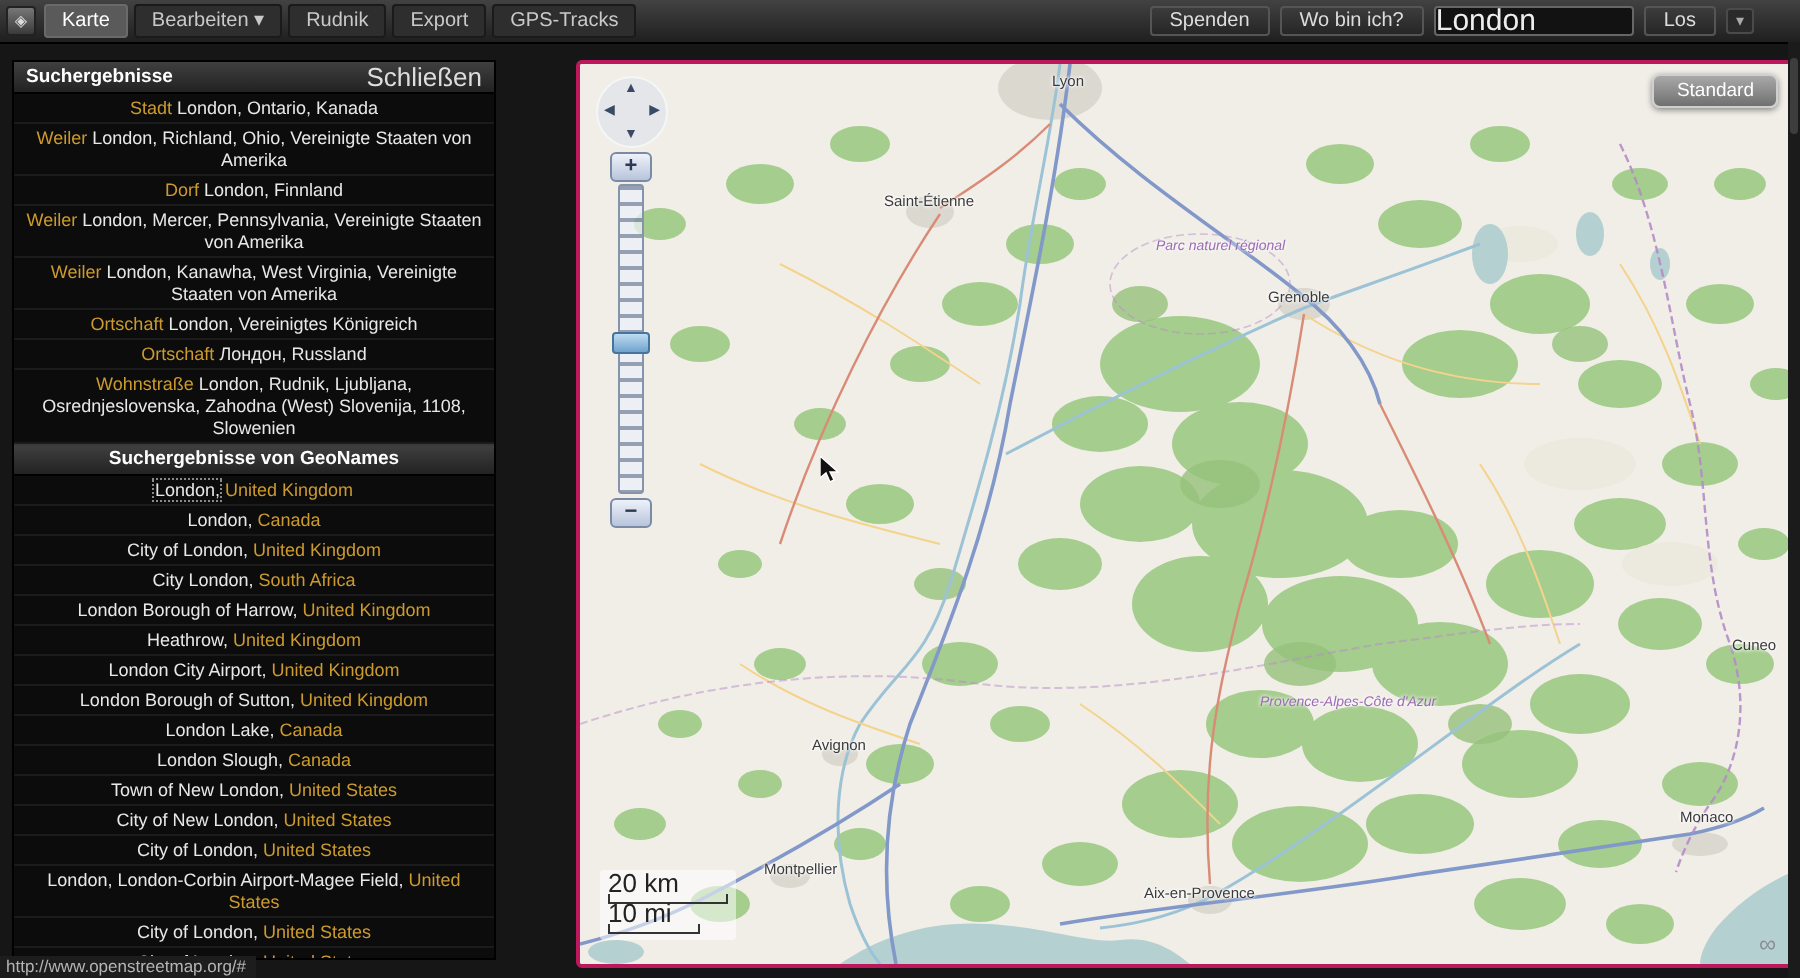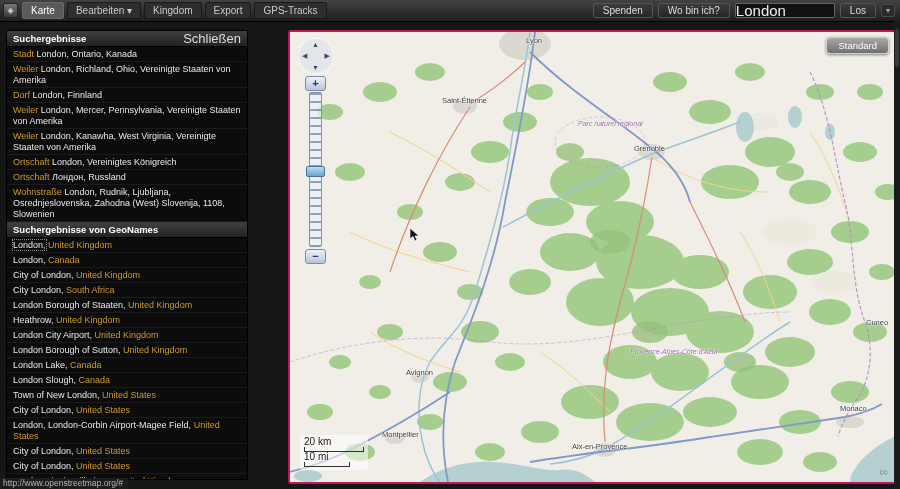--- a/index.html
+++ b/index.html
@@ -14,31 +14,31 @@
     background:linear-gradient(#424242,#1f1f1f);
     border-bottom:1px solid #000;
     display:flex;align-items:center;font-size:10px;color:#ccc;
   }
   .app-icon{width:13px;height:13px;margin:0 4px 0 3px;border-radius:2px;
     background:linear-gradient(#777,#3a3a3a);border:1px solid #222;
     display:flex;align-items:center;justify-content:center;color:#ddd;font-size:8px;}
   .tabs{display:flex;align-items:center;gap:3px;}
   .tab{padding:2px 8px;border-radius:2px;background:#2e2e2e;border:1px solid #1a1a1a;color:#c9c9c9;cursor:default;}
   .tab.active{background:#5a5a5a;border-color:#6a6a6a;color:#fff;}
-  .topbar-right{margin-left:auto;display:flex;align-items:center;gap:5px;margin-right:5px;}
+  .topbar-right{margin-left:auto;display:flex;align-items:center;gap:5px;margin-right:23px;}
   .tb-btn{background:linear-gradient(#3c3c3c,#262626);border:1px solid #555;border-radius:2px;
     color:#ddd;padding:1px 9px;font-size:10px;}
   .search-input{width:98px;height:13px;background:#121212;border:1px solid #666;border-radius:2px;
     color:#eee;font-size:15px;padding:0 0;font-family:Liberation Sans, sans-serif;}
   .caret-btn{color:#aaa;font-size:8px;padding:1px 4px;background:#2a2a2a;border:1px solid #4a4a4a;border-radius:2px;}
   
   .sidebar{
     position:absolute;left:6px;top:30px;width:242px;height:450px;
     background:#0c0c0c;border:1px solid #000;box-sizing:border-box;
-    overflow:hidden;font-size:9px;color:#e8e8e8;
+    overflow:hidden;font-size:9px;color:#e8e8e8;text-align:center;
   }
   .sb-header{height:15px;background:linear-gradient(#3f3f3f,#222);
     display:flex;justify-content:space-between;align-items:center;
     padding:0 6px;border-bottom:1px solid #000;}
   .sb-title{font-weight:bold;color:#fff;font-size:9.5px;}
   .sb-close{color:#ddd;font-size:13px;}
   .result-row,.geo-row,.more-row{padding:1.5px 6px;border-bottom:1px solid #1b1b1b;line-height:11px;}
   .result-type{color:#cd9a2e;}
   .result-text{color:#e8e8e8;}
   .more-row{color:#cd9a2e;}
@@ -70,41 +70,41 @@
   .zoom-plus{top:44px;} .zoom-minus{top:217px;}
   .zoom-track{position:absolute;left:19px;top:60px;width:11px;height:153px;
     background:repeating-linear-gradient(rgba(125,140,165,0.8) 0 2px, rgba(235,240,248,0.75) 2px 8px);
     border:1px solid #8593ab;border-radius:2px;}
   .zoom-handle{position:absolute;left:16px;top:134px;width:17px;height:9px;
     background:linear-gradient(#bfdcf2,#6fa3cc);border:1px solid #46749c;border-radius:2px;}
   .layer-btn{position:absolute;top:5px;right:7px;padding:2px 11px;border-radius:4px;
     background:linear-gradient(rgba(165,165,165,0.95),rgba(105,105,105,0.95));
     border:1px solid #cfcfcf;color:#fff;font-size:9.5px;box-shadow:0 1px 3px rgba(0,0,0,0.45);}
   .scale-box{position:absolute;left:10px;bottom:12px;background:rgba(255,255,255,0.55);
-    padding:2px 4px 3px;border-radius:2px;font-size:10px;color:#222;line-height:9px;}
+    padding:2px 4px 3px;border-radius:2px;font-size:13px;color:#222;line-height:9px;}
   .scale-bracket{border-left:1px solid #333;border-right:1px solid #333;border-bottom:1px solid #333;
     height:4px;margin-top:1px;}
   .scale-km .scale-bracket{width:58px;} .scale-mi .scale-bracket{width:44px;}
   .permalink{position:absolute;right:8px;bottom:4px;color:#8a8f99;font-size:12px;line-height:12px;}
   .cursor{position:absolute;left:120px;top:196px;}
   
   .statusbar{position:absolute;left:0;bottom:0;height:10px;padding:0 5px 1px 3px;
     color:#b5b5b5;font-size:8.5px;line-height:10px;background:#1d1d1d;}
   .win-scrollbar{position:absolute;right:0;top:21px;bottom:0;width:6px;background:#1b1b1b;}
   .win-thumb{margin:8px 1px 0;height:38px;width:4px;background:#3d3d3d;border-radius:2px;}
 </style>
 </head>
 <body>
 
 <div class="topbar">
   <div class="app-icon">◈</div>
   <div class="tabs">
       <div class="tab active">Karte</div>
       <div class="tab">Bearbeiten ▾</div>
-      <div class="tab">Kingdom</div>
+      <div class="tab">Rudnik</div>
       <div class="tab">Export</div>
       <div class="tab">GPS-Tracks</div>
     </div>
   <div class="topbar-right">
     <div class="tb-btn">Spenden</div>
     <div class="tb-btn">Wo bin ich?</div>
     <input class="search-input" type="text" value="London" style="">
     <div class="tb-btn">Los</div>
     <div class="caret-btn">▾</div>
   </div>
@@ -124,27 +124,28 @@
       <div class="result-row"><span class="result-type">Ortschaft</span><span class="result-text"> London, Vereinigtes Königreich</span></div>
       <div class="result-row"><span class="result-type">Ortschaft</span><span class="result-text"> Лондон, Russland</span></div>
       <div class="result-row"><span class="result-type">Wohnstraße</span><span class="result-text"> London, Rudnik, Ljubljana, Osrednjeslovenska, Zahodna (West) Slovenija, 1108, Slowenien</span></div>
     </div>
   <div class="geo-header">Suchergebnisse von GeoNames</div>
   <div>
       <div class="geo-row"><span class="geo-name">London,</span><span class="geo-region"> United Kingdom</span></div>
       <div class="geo-row"><span class="geo-name">London,</span><span class="geo-region"> Canada</span></div>
       <div class="geo-row"><span class="geo-name">City of London,</span><span class="geo-region"> United Kingdom</span></div>
       <div class="geo-row"><span class="geo-name">City London,</span><span class="geo-region"> South Africa</span></div>
-      <div class="geo-row"><span class="geo-name">London Borough of Staaten,</span><span class="geo-region"> United Kingdom</span></div>
+      <div class="geo-row"><span class="geo-name">London Borough of Harrow,</span><span class="geo-region"> United Kingdom</span></div>
       <div class="geo-row"><span class="geo-name">Heathrow,</span><span class="geo-region"> United Kingdom</span></div>
       <div class="geo-row"><span class="geo-name">London City Airport,</span><span class="geo-region"> United Kingdom</span></div>
       <div class="geo-row"><span class="geo-name">London Borough of Sutton,</span><span class="geo-region"> United Kingdom</span></div>
       <div class="geo-row"><span class="geo-name">London Lake,</span><span class="geo-region"> Canada</span></div>
       <div class="geo-row"><span class="geo-name">London Slough,</span><span class="geo-region"> Canada</span></div>
       <div class="geo-row"><span class="geo-name">Town of New London,</span><span class="geo-region"> United States</span></div>
+      <div class="geo-row"><span class="geo-name">City of New London,</span><span class="geo-region"> United States</span></div>
       <div class="geo-row"><span class="geo-name">City of London,</span><span class="geo-region"> United States</span></div>
       <div class="geo-row"><span class="geo-name">London, London-Corbin Airport-Magee Field,</span><span class="geo-region"> United States</span></div>
       <div class="geo-row"><span class="geo-name">City of London,</span><span class="geo-region"> United States</span></div>
       <div class="geo-row"><span class="geo-name">City of London,</span><span class="geo-region"> United States</span></div>
       <div class="geo-row"><span class="geo-name">London Biggin Hill Airport,</span><span class="geo-region"> United Kingdom</span></div>
     </div>
 </div>
 
 <div class="map">
   <svg class="base" width="606" height="450" viewBox="0 0 606 450">

